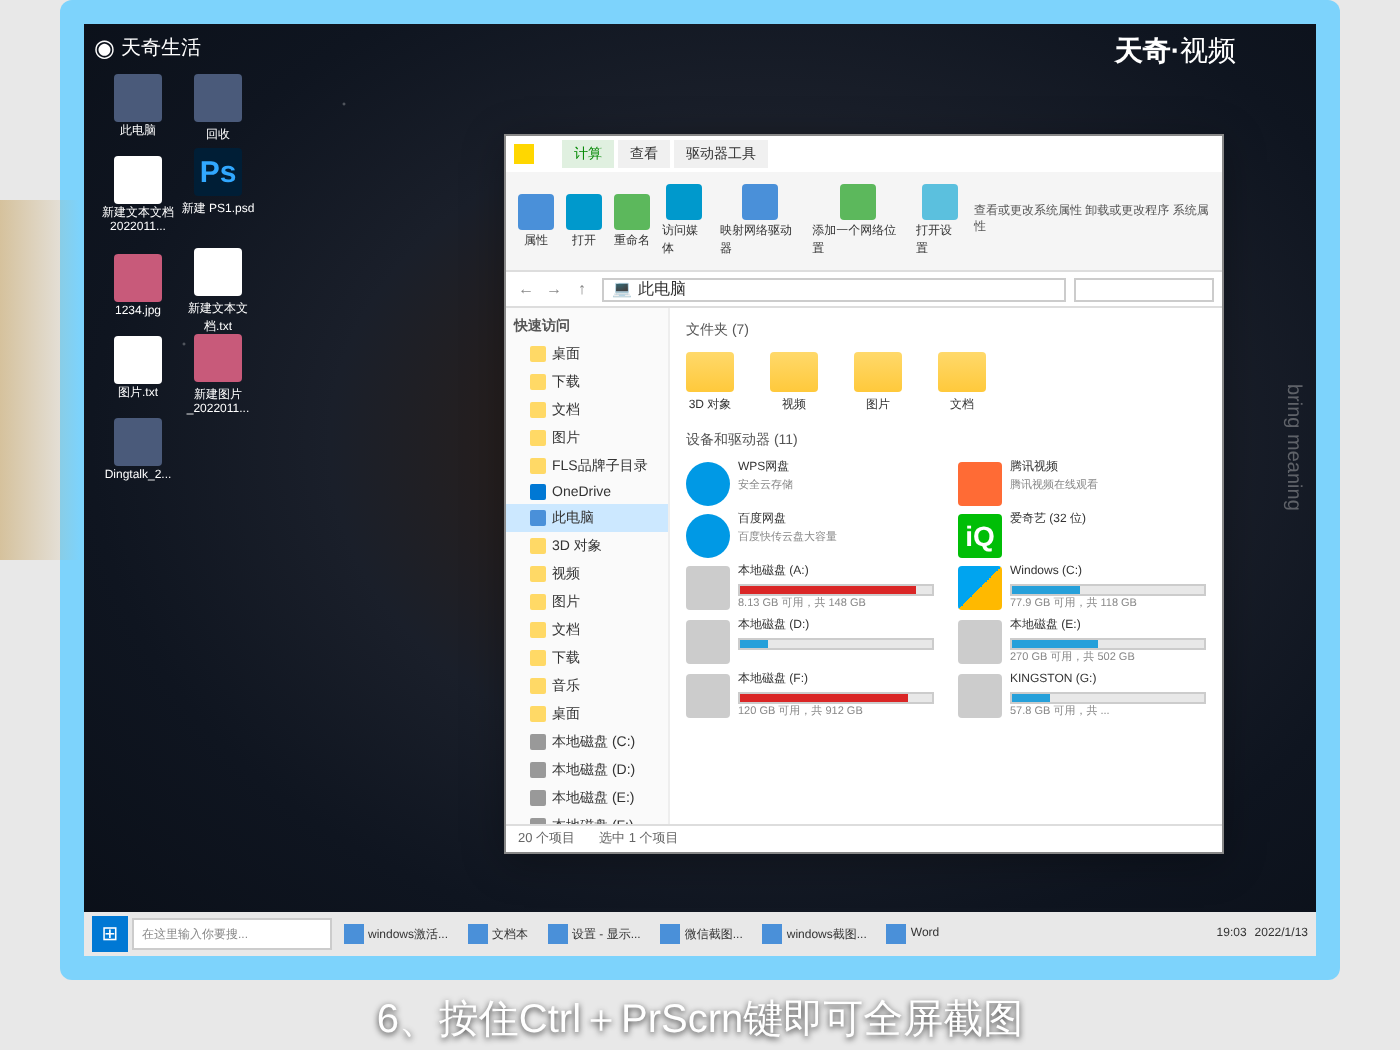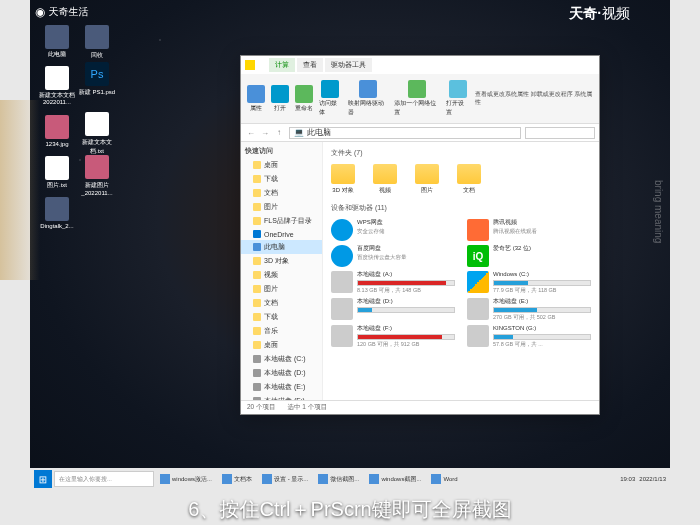--- a/index.html
+++ b/index.html
@@ -1,28 +1,28 @@
 <!DOCTYPE html>
 <html><head>
 <meta charset="utf-8">
 <style>
 *{margin:0;padding:0;box-sizing:border-box;font-family:"Microsoft YaHei",Arial,sans-serif}
 body{width:700px;height:525px;background:#e8e8e8;position:relative;overflow:hidden}
-.monitor{position:absolute;left:30px;top:0;width:640px;height:490px;background:#7dd3fc;border-radius:6px;padding:0}
+.monitor{position:absolute;left:30px;top:0;width:640px;height:490px;background:#7dd3fc;border-radius:6px;padding:12px}
 .screen{width:100%;height:100%;background:radial-gradient(ellipse at 55% 45%,#3a2820 0%,#2a1f1a 20%,#1a1f2a 45%,#0f1520 70%,#0a0f18 100%);position:relative;overflow:hidden}
 .stars{position:absolute;inset:0;background-image:radial-gradient(1px 1px at 20px 30px,#fff,transparent),radial-gradient(1px 1px at 60px 70px,#fff,transparent),radial-gradient(1px 1px at 50px 160px,#fff,transparent),radial-gradient(1px 1px at 130px 40px,#fff,transparent),radial-gradient(1px 1px at 450px 200px,#fff,transparent);opacity:.4}
 .watermark-tl{position:absolute;top:5px;left:5px;color:#fff;font-size:10px;z-index:100;display:flex;align-items:center;gap:3px}
 .watermark-tl::before{content:"◉";font-size:12px}
 .watermark-tr{position:absolute;top:5px;right:40px;color:#fff;font-size:14px;z-index:100;font-weight:300}
 .watermark-tr b{font-weight:700}
 .desktop-icons{position:absolute;left:8px;top:25px;display:flex;flex-direction:column;gap:8px}
 .dicon{width:38px;text-align:center;color:#fff;font-size:6px;line-height:1.2}
 .dicon-img{width:24px;height:24px;margin:0 auto 2px;background:#4a5a7a;border-radius:2px}
 .dicon-img.pink{background:#c85a7a}
-.dicon-img.ps{background:#001e36;color:#31a8ff;font-size:11px;font-weight:normal;display:flex;align-items:center;justify-content:center}
+.dicon-img.ps{background:#001e36;color:#31a8ff;font-size:15px;font-weight:bold;display:flex;align-items:center;justify-content:center}
 .dicon-img.txt{background:#fff}
 .dicon2{position:absolute;width:38px;text-align:center;color:#fff;font-size:6px}
 .dicon2 .dicon-img{width:24px;height:24px;margin:0 auto 2px}
 .explorer{position:absolute;left:210px;top:55px;width:360px;height:360px;background:#fff;border:1px solid #888;box-shadow:0 4px 20px rgba(0,0,0,.3);font-size:8px;color:#333}
 .ex-title{height:18px;background:#fff;display:flex;align-items:center;padding:0 4px;gap:4px}
 .ex-title-icon{width:10px;height:10px;background:#ffd700}
 .ex-title-tabs{display:flex;gap:2px;margin-left:10px}
 .ex-tab{padding:2px 6px;font-size:7px;background:#f0f0f0}
 .ex-tab.active{background:#e0f0e0;color:#080}
 .ex-ribbon{height:50px;background:#f5f5f5;border-bottom:1px solid #ddd;display:flex;align-items:center;padding:2px 6px;gap:6px}
@@ -49,21 +49,21 @@
 .sb-head{padding:2px 4px;font-size:7px;color:#555;font-weight:bold}
 .ex-main{flex:1;padding:4px 8px;overflow:hidden}
 .section-title{font-size:7px;color:#555;margin:2px 0 4px;padding-bottom:2px}
 .folder-row{display:flex;gap:18px;margin-bottom:8px}
 .folder-item{text-align:center;font-size:6px}
 .folder-icon{width:24px;height:20px;background:linear-gradient(#ffd96b,#ffc93b);border-radius:2px;margin-bottom:2px}
 .drive-grid{display:grid;grid-template-columns:1fr 1fr;gap:4px 12px}
 .drive-item{display:flex;gap:4px;align-items:flex-start}
 .drive-icon{width:22px;height:22px;flex-shrink:0;border-radius:2px}
 .drive-icon.video{background:#ff6b35}
-.drive-icon.iq{background:#00be06;color:#fff;display:flex;align-items:center;justify-content:center;font-size:10px;font-weight:bold}
+.drive-icon.iq{background:#00be06;color:#fff;display:flex;align-items:center;justify-content:center;font-size:14px;font-weight:bold}
 .drive-icon.cloud{background:#0099e5;border-radius:50%}
 .drive-icon.disk{background:#ccc}
 .drive-icon.win{background:linear-gradient(135deg,#00a4ef 0,#00a4ef 50%,#ffb900 50%,#ffb900 100%)}
 .drive-info{flex:1;font-size:6px;line-height:1.3}
 .drive-name{color:#333;margin-bottom:1px}
 .drive-bar{height:6px;background:#e8e8e8;border:1px solid #ccc;margin:1px 0;position:relative}
 .drive-fill{height:100%;background:#26a0da}
 .drive-fill.red{background:#da2626}
 .drive-stats{color:#888;font-size:5.5px}
 .ex-status{height:14px;border-top:1px solid #ddd;display:flex;align-items:center;padding:0 6px;font-size:6.5px;color:#666;gap:12px}

